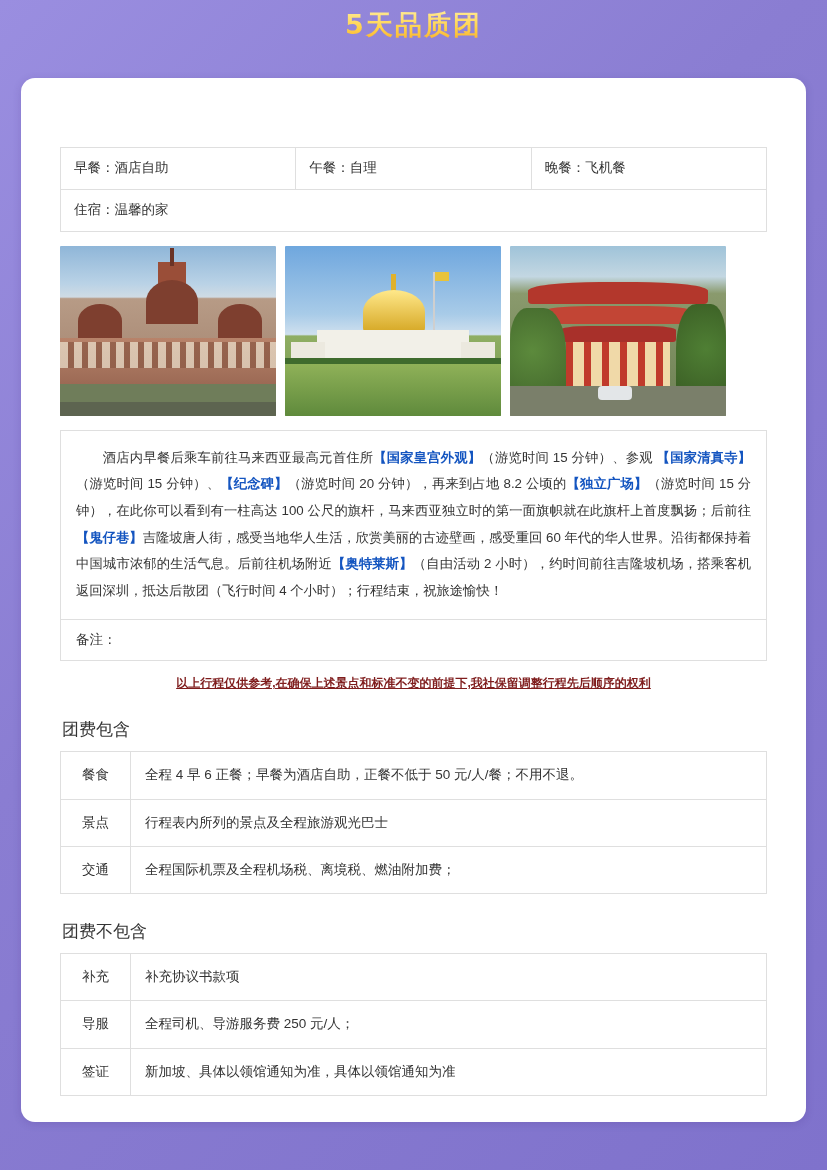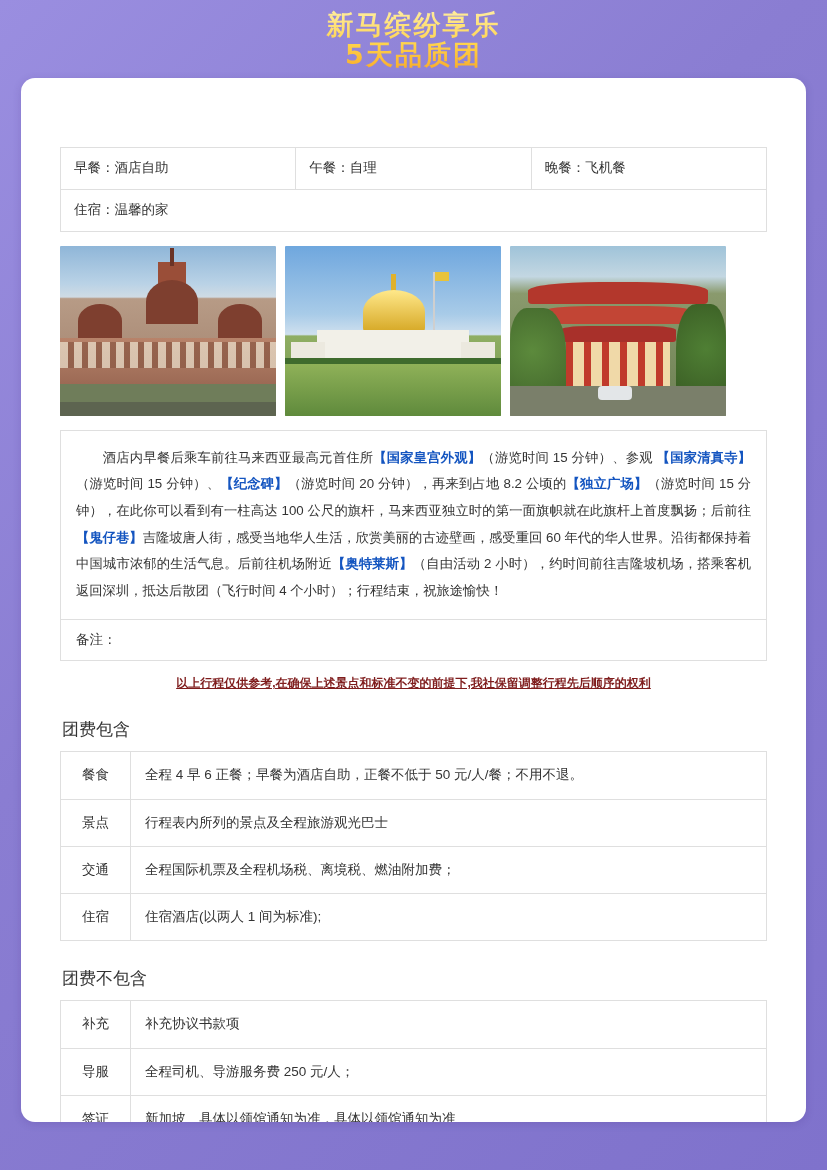--- a/index.html
+++ b/index.html
@@ -180,21 +180,20 @@
   }
   table.kv td.k { width: 70px; text-align: center; color:#333; }
 </style>
 </head>
 <body>
 
 <div class="page">
 
   <div class="banner">
     <div class="banner-title">
-      <div>新马缤纷享乐</div>
       <div>5天品质团</div>
     </div>
   </div>
 
   <div class="card">
     <div class="inner">
 
       <table class="meals">
         <tbody>
             <tr>
@@ -261,24 +260,20 @@
           <td>全程 4 早 6 正餐；早餐为酒店自助，正餐不低于 50 元/人/餐；不用不退。</td>
         </tr>
         <tr>
           <td class="k">景点</td>
           <td>行程表内所列的景点及全程旅游观光巴士</td>
         </tr>
         <tr>
           <td class="k">交通</td>
           <td>全程国际机票及全程机场税、离境税、燃油附加费；</td>
         </tr>
-        <tr>
-          <td class="k">住宿</td>
-          <td>住宿酒店(以两人 1 间为标准);</td>
-        </tr>
       </tbody>
         </table>
 
       <div class="sec-title">团费不包含</div>
       <table class="kv">
         <tbody>
             <tr>
           <td class="k">补充</td>
           <td>补充协议书款项</td>
         </tr>

